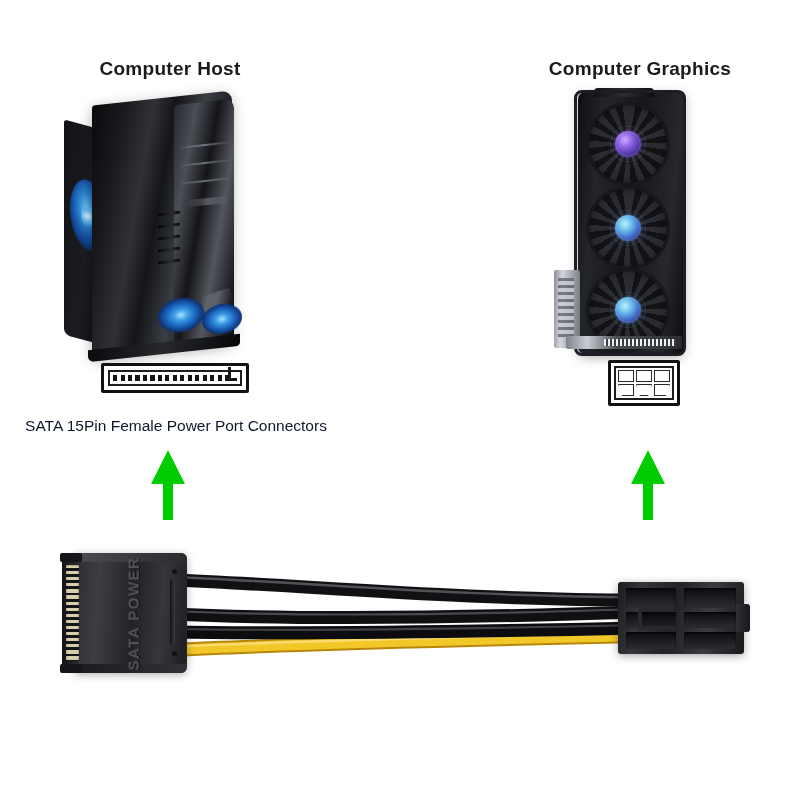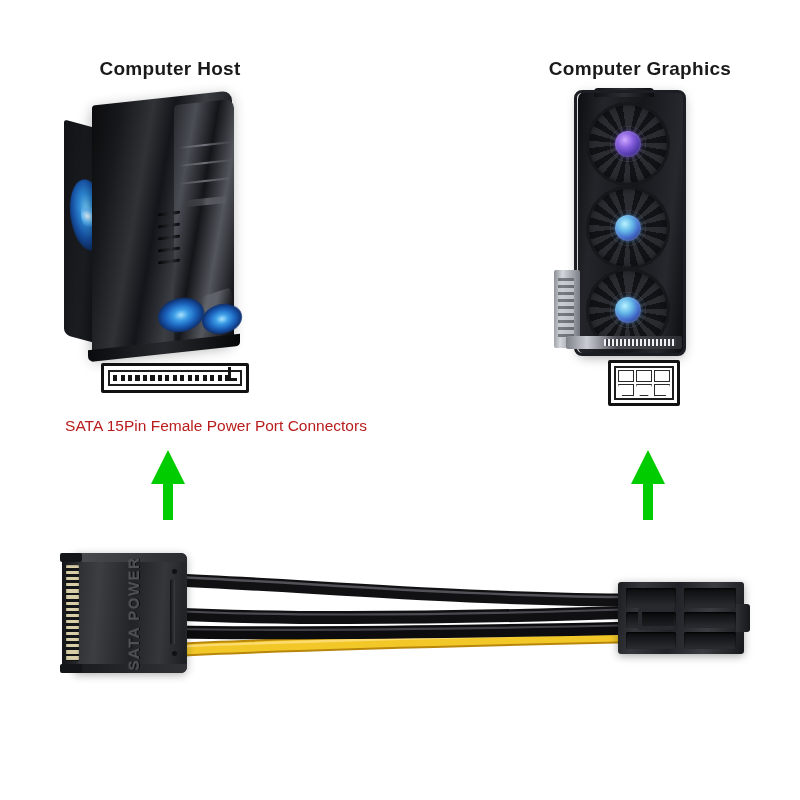--- a/index.html
+++ b/index.html
@@ -30,24 +30,23 @@
     white-space: nowrap;
     text-align: center;
   }
   #heading-host   { left: 0;   top: 58px; width: 340px; }
   #heading-gpu    { left: 470px; top: 58px; width: 340px; }
 
   
   .caption {
     position: absolute;
     font-size: 15.5px;
-    color: #b91c1c;
+    color: #0f172a;
     white-space: nowrap;
     text-align: center;
-    margin-left: 40px;
   }
   #caption-sata { left: 0;    top: 417px; width: 352px; }
   #caption-pcie { left: 448px; top: 417px; width: 352px; }
 
   
   #tower-wrap {
     position: absolute;
     left: 62px;
     top: 92px;
     width: 220px;

